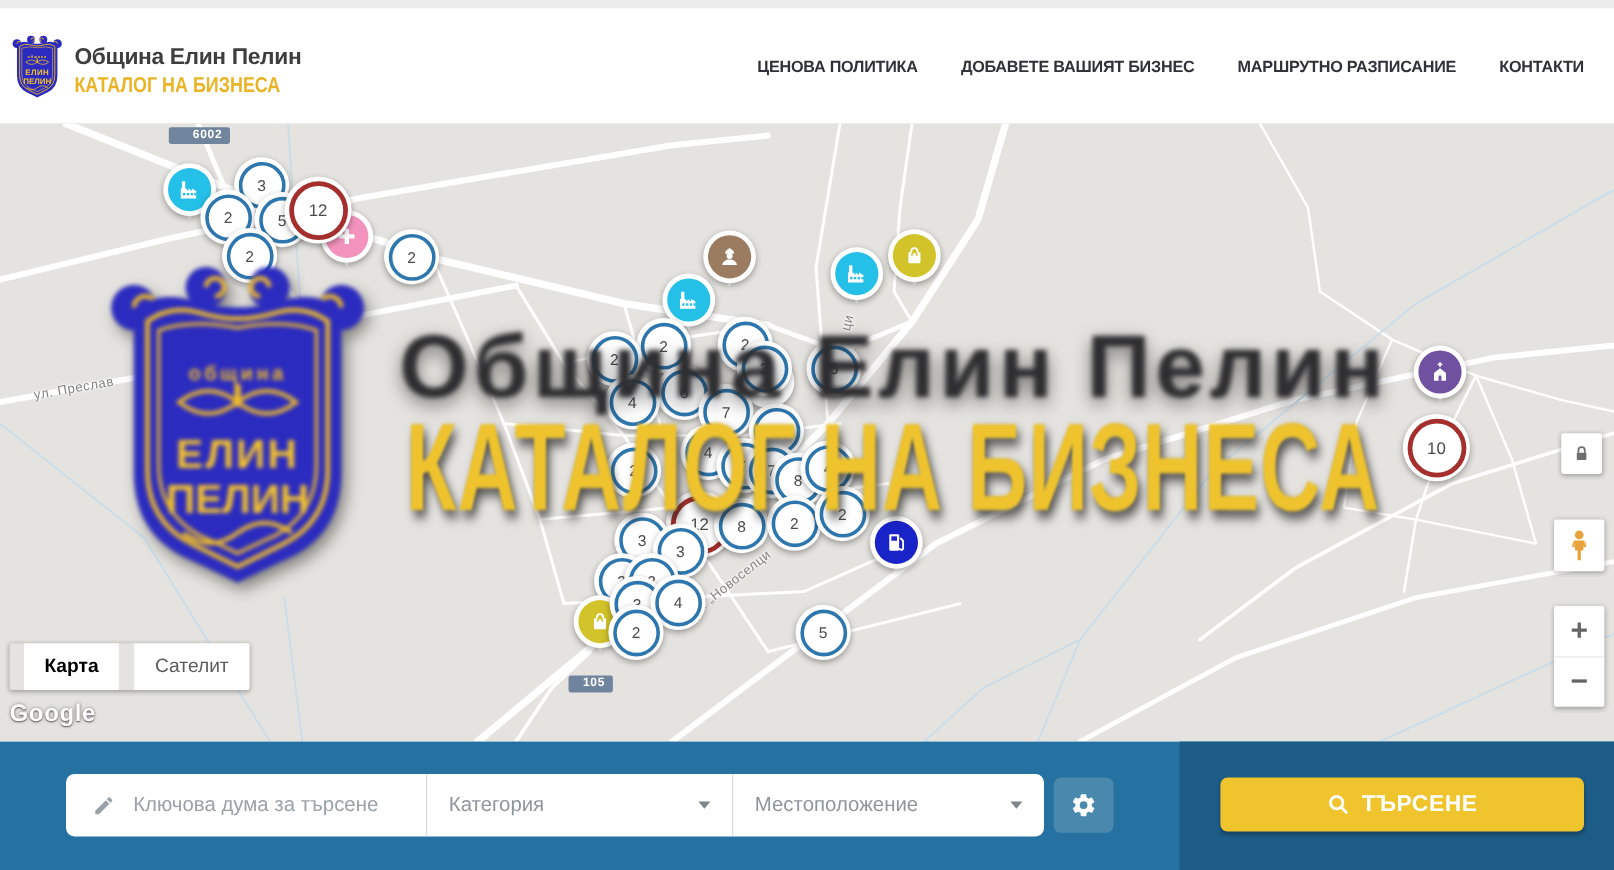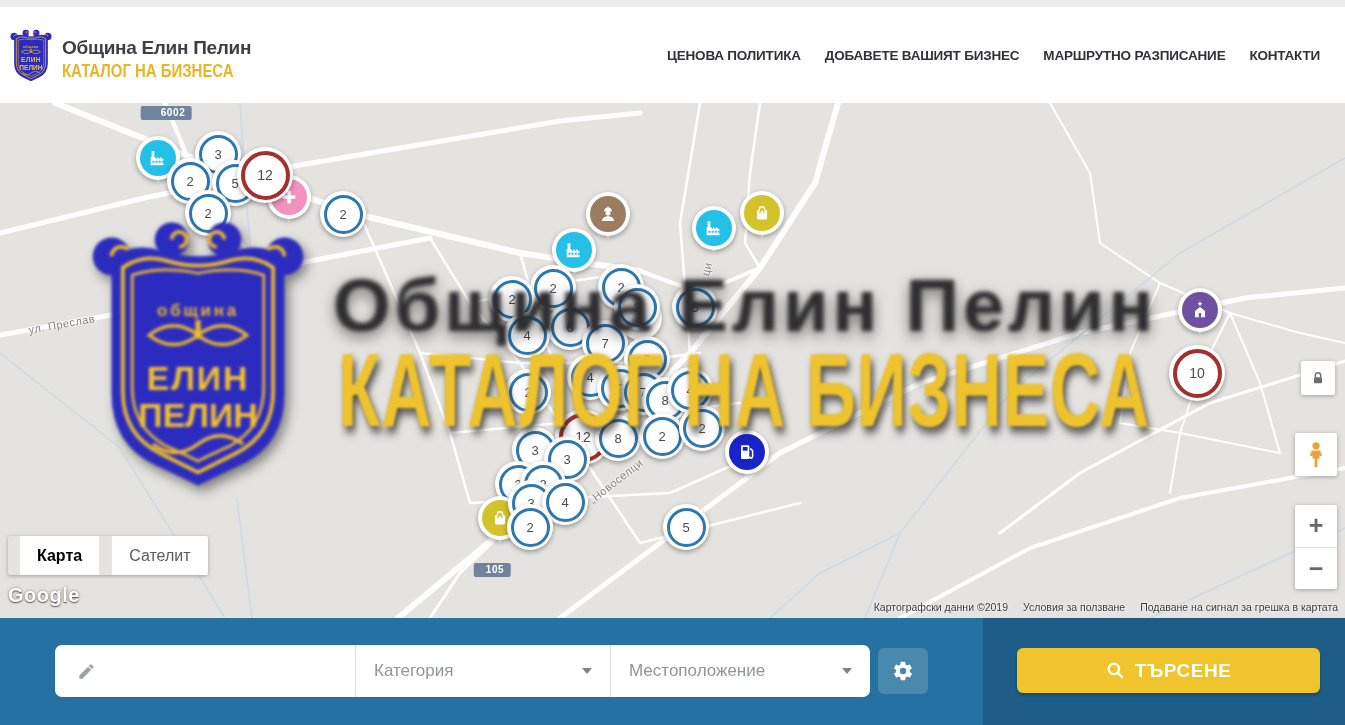--- a/index.html
+++ b/index.html
@@ -6,21 +6,21 @@
   .page{position:relative;width:1345px;height:725px;overflow:hidden;font-family:"Liberation Sans",sans-serif;background:#fff;}
 
   
   .header{position:absolute;top:0;left:0;width:1345px;height:103px;background:#fff;border-bottom:1px solid #dedede;}
   .topstrip{position:absolute;top:0;left:0;right:0;height:7px;background:#ececec;}
   .logo-wrap{position:absolute;left:9px;top:26px;display:flex;align-items:flex-start;}
   .crest-small{width:44px;height:59px;}
   .site-text{margin-left:9px;padding-top:11px;}
   .site-name{font-size:19px;font-weight:bold;color:#3e3e3e;letter-spacing:-0.3px;white-space:nowrap;}
   .site-tagline{font-size:18px;font-weight:bold;color:#eab427;white-space:nowrap;transform:scaleX(0.83);transform-origin:0 0;margin-top:2px;}
-  .nav{position:absolute;right:25px;top:7px;height:96px;display:flex;align-items:center;gap:24px;}
+  .nav{position:absolute;right:25px;top:7px;height:96px;display:flex;align-items:center;gap:36px;}
   .nav a{font-size:13.5px;font-weight:bold;color:#31313a;text-decoration:none;letter-spacing:-0.2px;white-space:nowrap;}
 
   
   .map{position:absolute;top:103px;left:0;width:1345px;height:515px;background:#e5e3df;overflow:hidden;}
   .roads{position:absolute;top:0;left:0;}
   .map-layer{position:absolute;top:0;left:0;width:100%;height:100%;}
 
   .shield{position:absolute;transform:translate(-50%,-50%);background:#70849e;color:#fff;font-size:10px;font-weight:bold;
           padding:2px 6px;border-radius:2px;letter-spacing:0.6px;line-height:1;}
   .street{position:absolute;color:#828282;font-size:11px;white-space:nowrap;letter-spacing:0.5px;
@@ -486,25 +486,20 @@
         <use href="#crest"></use>
       </svg>
     <div class="wm wm-title">Община Елин Пелин</div>
     <div class="wm wm-sub">КАТАЛОГ НА БИЗНЕСА</div>
 
     <div class="maptype">
       <div class="mt-btn active">Карта</div>
       <div class="mt-btn idle">Сателит</div>
     </div>
     <div class="glogo">Google</div>
-    <div class="attr">
-      <span>Картографски данни ©2019</span>
-      <span>Условия за ползване</span>
-      <span>Подаване на сигнал за грешка в картата</span>
-    </div>
 
     <div class="gbtn lockbtn">
       <svg width="16" height="16" viewBox="0 0 24 24">
         <path d="M8 11V8a4 4 0 0 1 8 0v3" fill="none" stroke="#6e6e6e" stroke-width="2.2"></path>
         <rect x="6" y="11" width="12" height="9" rx="1.2" fill="#6e6e6e"></rect>
       </svg>
     </div>
     <div class="gbtn pegman">
       <svg width="22" height="28" viewBox="0 0 24 30" fill="#e8a33b">
         <circle cx="12" cy="5" r="4"></circle>
@@ -519,20 +514,21 @@
   </div>
 
   <div class="bottombar">
     <div class="rightpanel"></div>
 
     <div class="sform">
       <div class="fsec kw">
         <svg width="19" height="19" viewBox="0 0 24 24" fill="#9aa1a7">
           <path d="M3 17.2V21h3.8L17.9 9.9l-3.8-3.8L3 17.2zM20.7 7.1a1 1 0 0 0 0-1.4l-2.4-2.4a1 1 0 0 0-1.4 0l-1.8 1.8 3.8 3.8 1.8-1.8z"></path>
         </svg>
+        <input type="text" placeholder="Ключова дума за търсене" style="">
       </div>
       <div class="fsec dd">
         <span>Категория</span>
         <span class="caret"></span>
       </div>
       <div class="fsec dd">
         <span>Местоположение</span>
         <span class="caret"></span>
       </div>
     </div>

